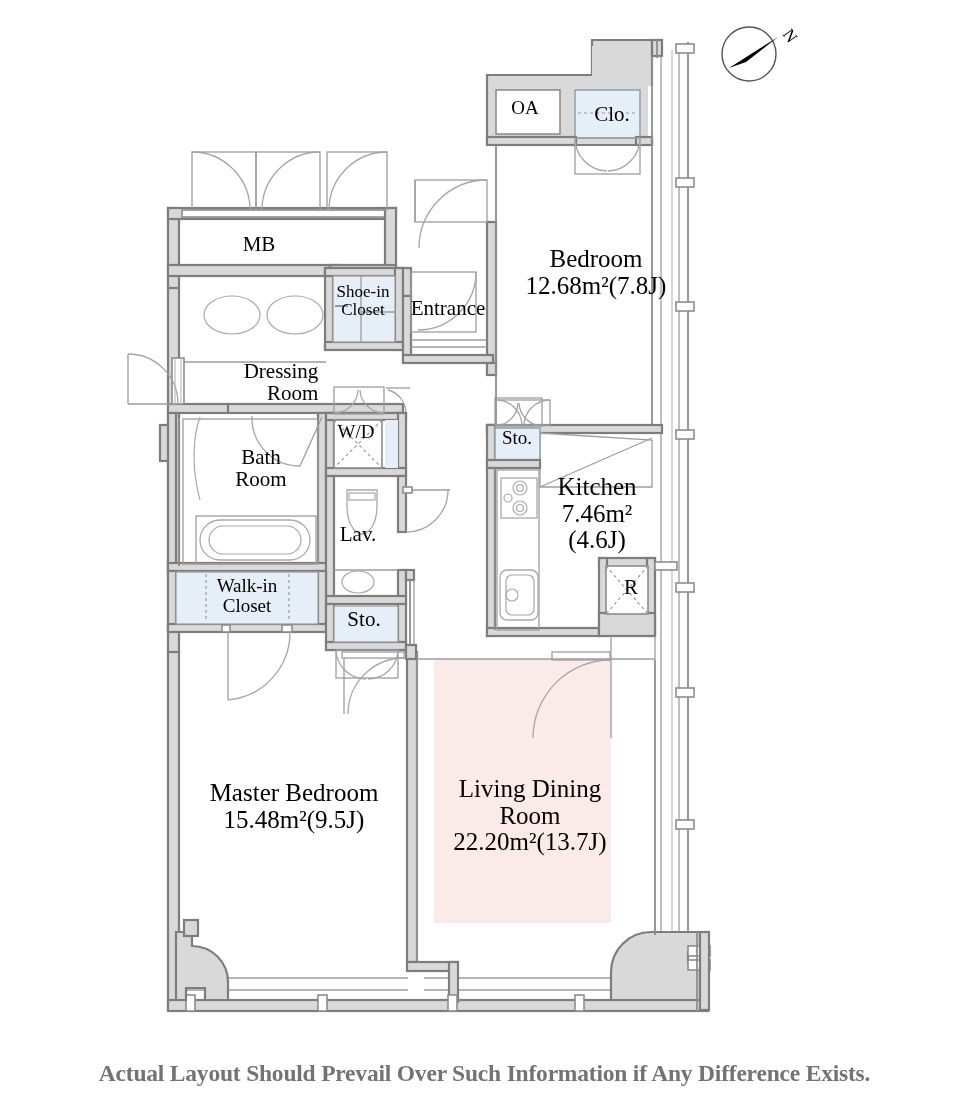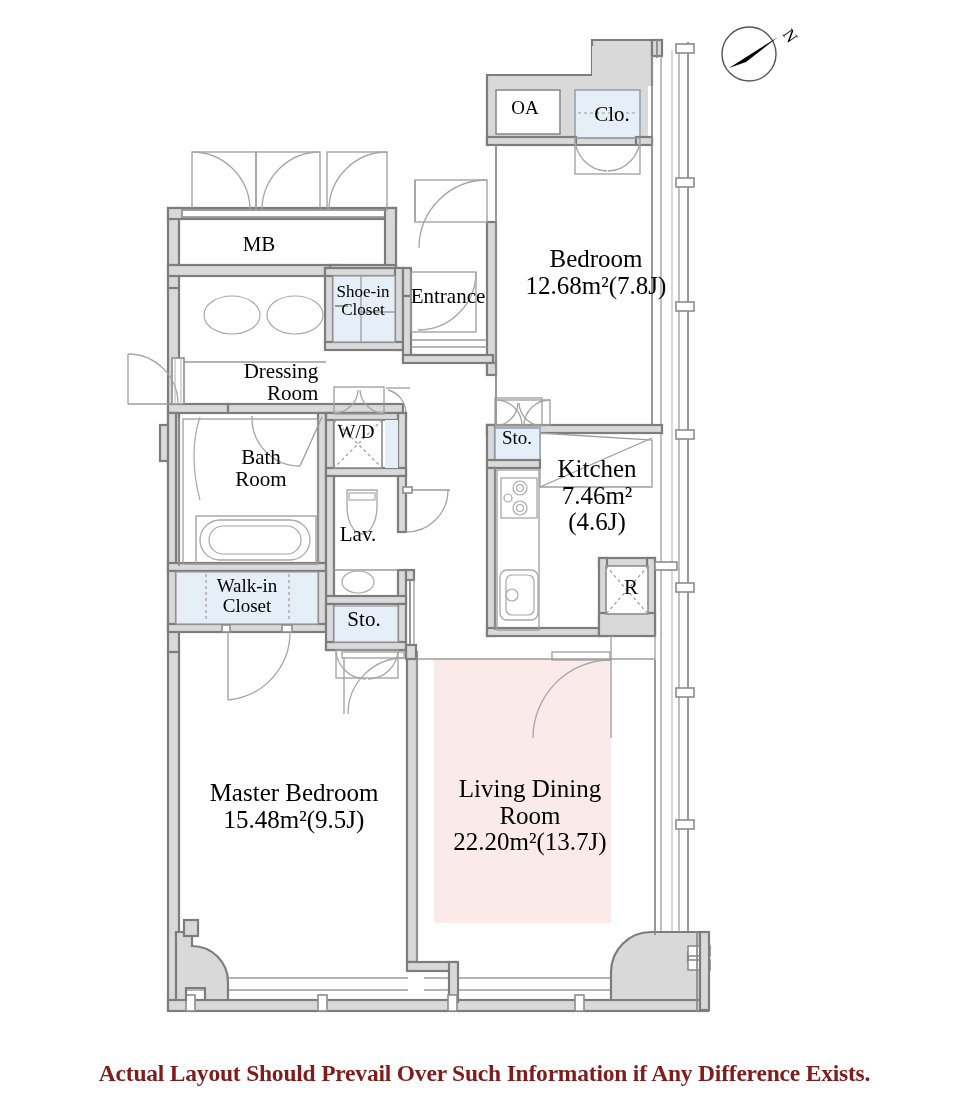--- a/index.html
+++ b/index.html
@@ -52,21 +52,21 @@
   .sz-xs { font-size: 17px; }
   #caption {
     position: absolute;
     left: 0;
     top: 1060px;
     width: 969px;
     text-align: center;
     font-size: 23.5px;
     font-weight: bold;
     font-family: "Liberation Serif", "DejaVu Serif", serif;
-    color: #7f1d1d;
+    color: #737373;
     letter-spacing: -0.2px;
   }
   #compass {
     position: absolute;
     left: 716px;
     top: 16px;
     width: 82px;
     height: 74px;
   }
 </style>
@@ -362,21 +362,21 @@
 
     <div class="rlabel sz-md" style="left:259px; top:233px; transform:translateX(-50%);">
       <span class="nm">MB</span>
     </div>
 
     <div class="rlabel sz-xs" style="left:363px; top:283px; transform:translateX(-50%);">
       <span class="nm">Shoe-in</span>
       <span class="nm">Closet</span>
     </div>
 
-    <div class="rlabel sz-md" style="left:448px; top:285px; transform:translateX(-50%);">
+    <div class="rlabel sz-md" style="left:448px; top:297px; transform:translateX(-50%);">
       <span class="nm">Entrance</span>
     </div>
 
     <div class="rlabel sz-sm" style="left:525px; top:98px; transform:translateX(-50%);">
       <span class="nm">OA</span>
     </div>
 
     <div class="rlabel sz-md" style="left:612px; top:103px; transform:translateX(-50%);">
       <span class="nm">Clo.</span>
     </div>
@@ -410,21 +410,21 @@
     </div>
 
     <div class="rlabel sz-md" style="left:364px; top:608px; transform:translateX(-50%);">
       <span class="nm">Sto.</span>
     </div>
 
     <div class="rlabel sz-sm" style="left:517px; top:428px; transform:translateX(-50%);">
       <span class="nm">Sto.</span>
     </div>
 
-    <div class="rlabel sz-xl" style="left:597px; top:456px; transform:translateX(-50%);">
+    <div class="rlabel sz-xl" style="left:597px; top:474px; transform:translateX(-50%);">
       <span class="nm">Kitchen</span>
       <span class="ar">7.46m²</span>
       <span class="ar">(4.6J)</span>
     </div>
 
     <div class="rlabel sz-md" style="left:631px; top:576px; transform:translateX(-50%);">
       <span class="nm">R</span>
     </div>
 
     <div class="rlabel sz-xl" style="left:294px; top:780px; transform:translateX(-50%);">

